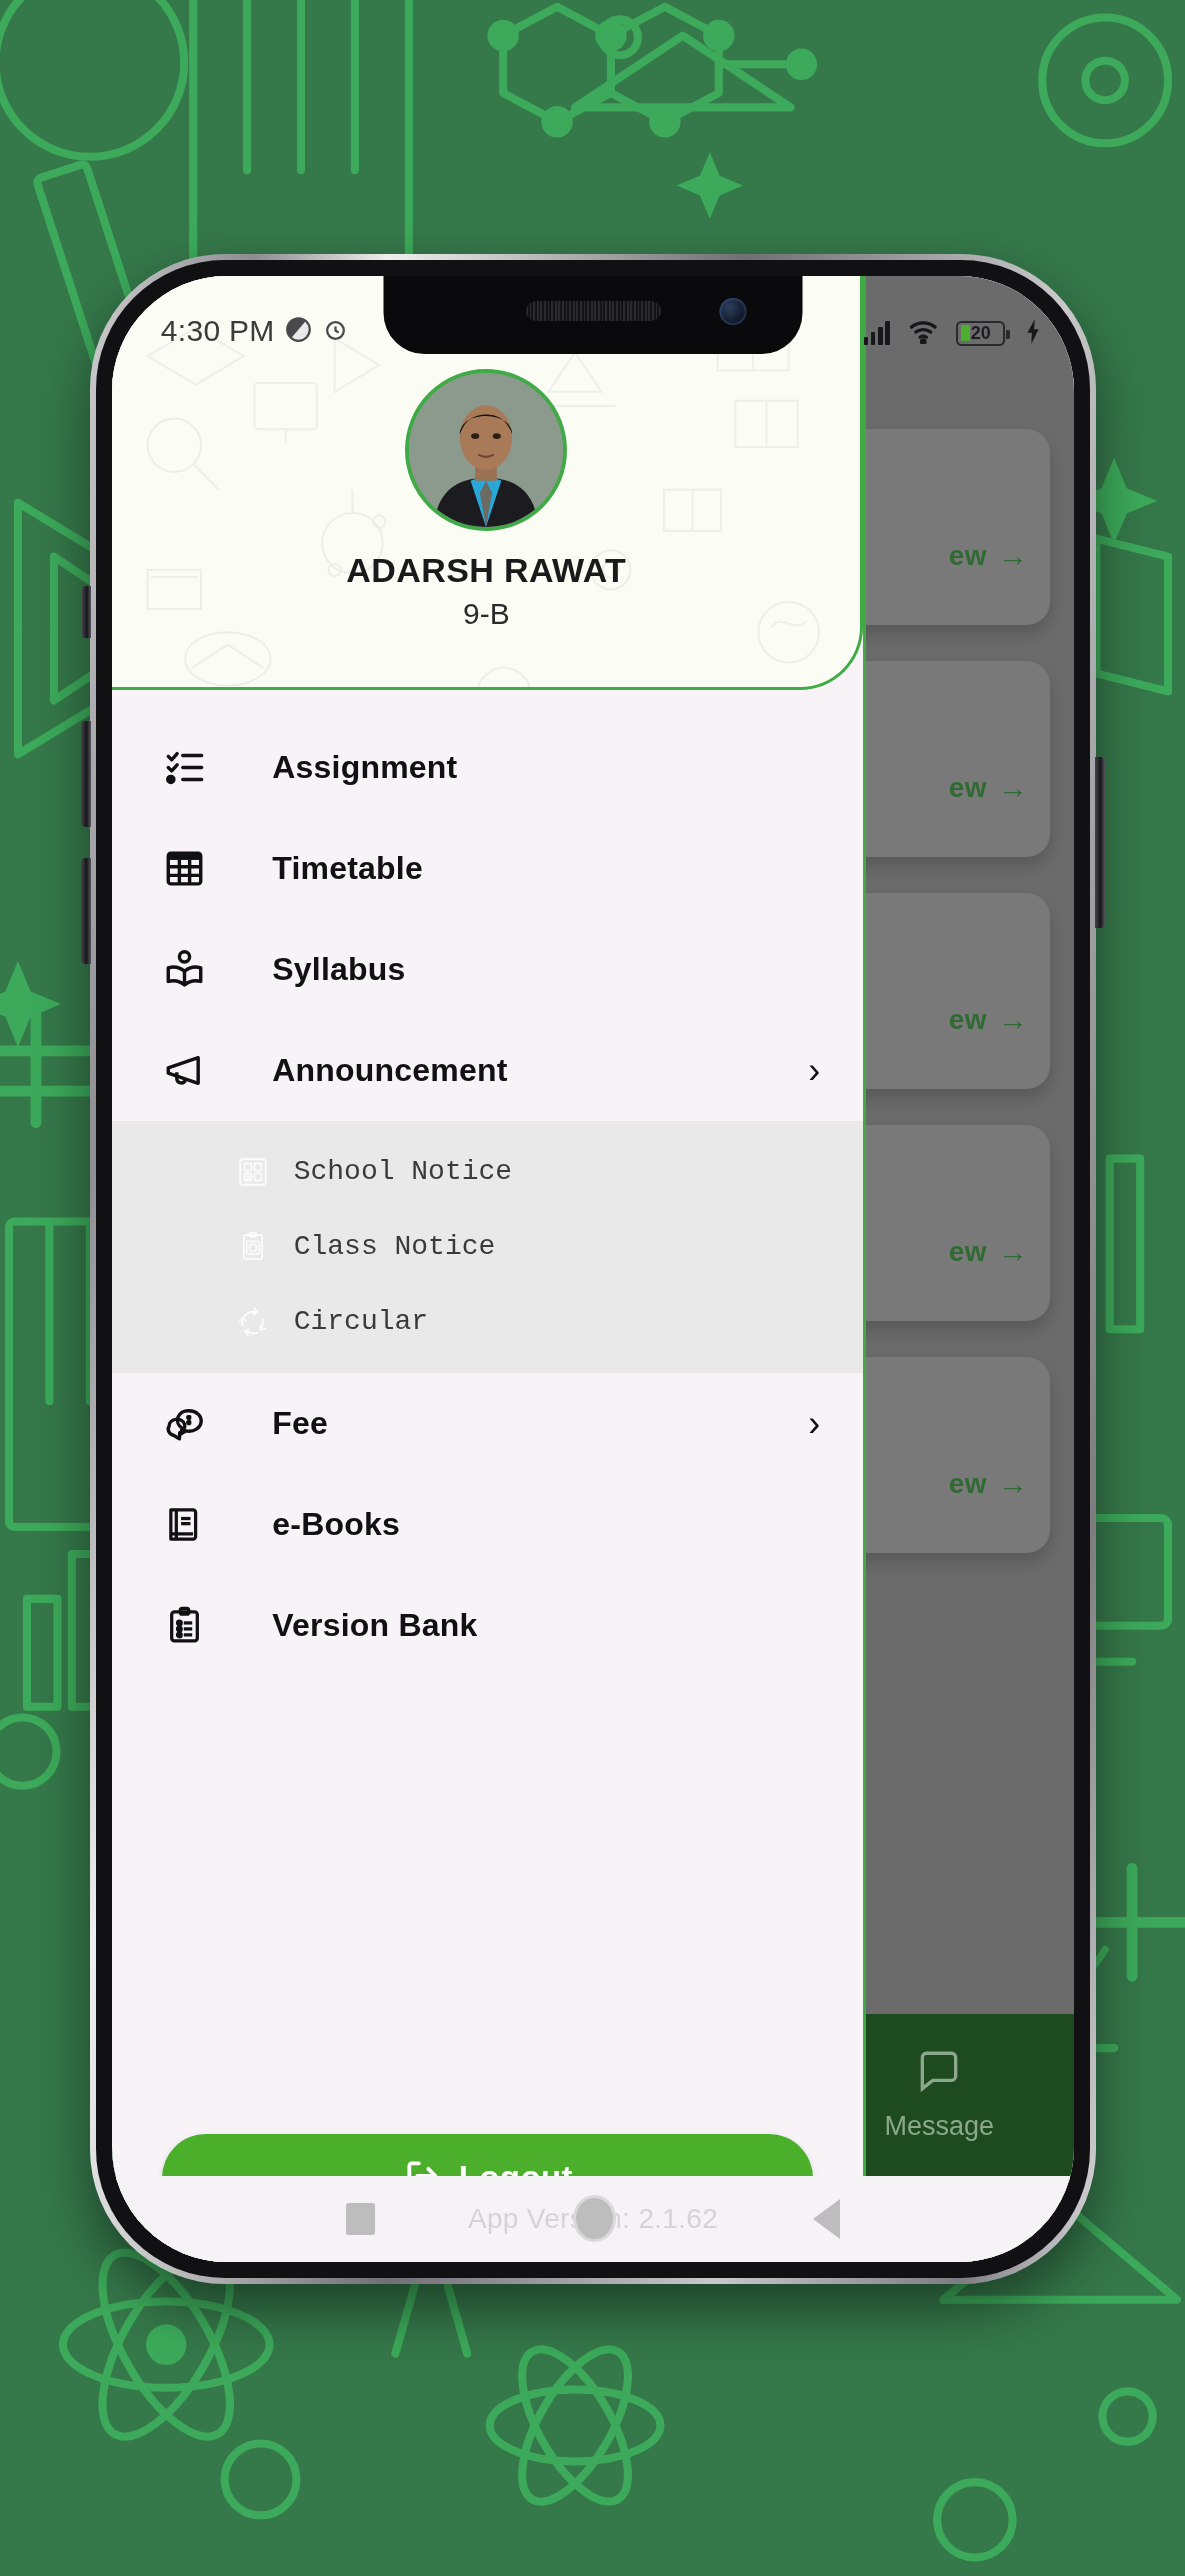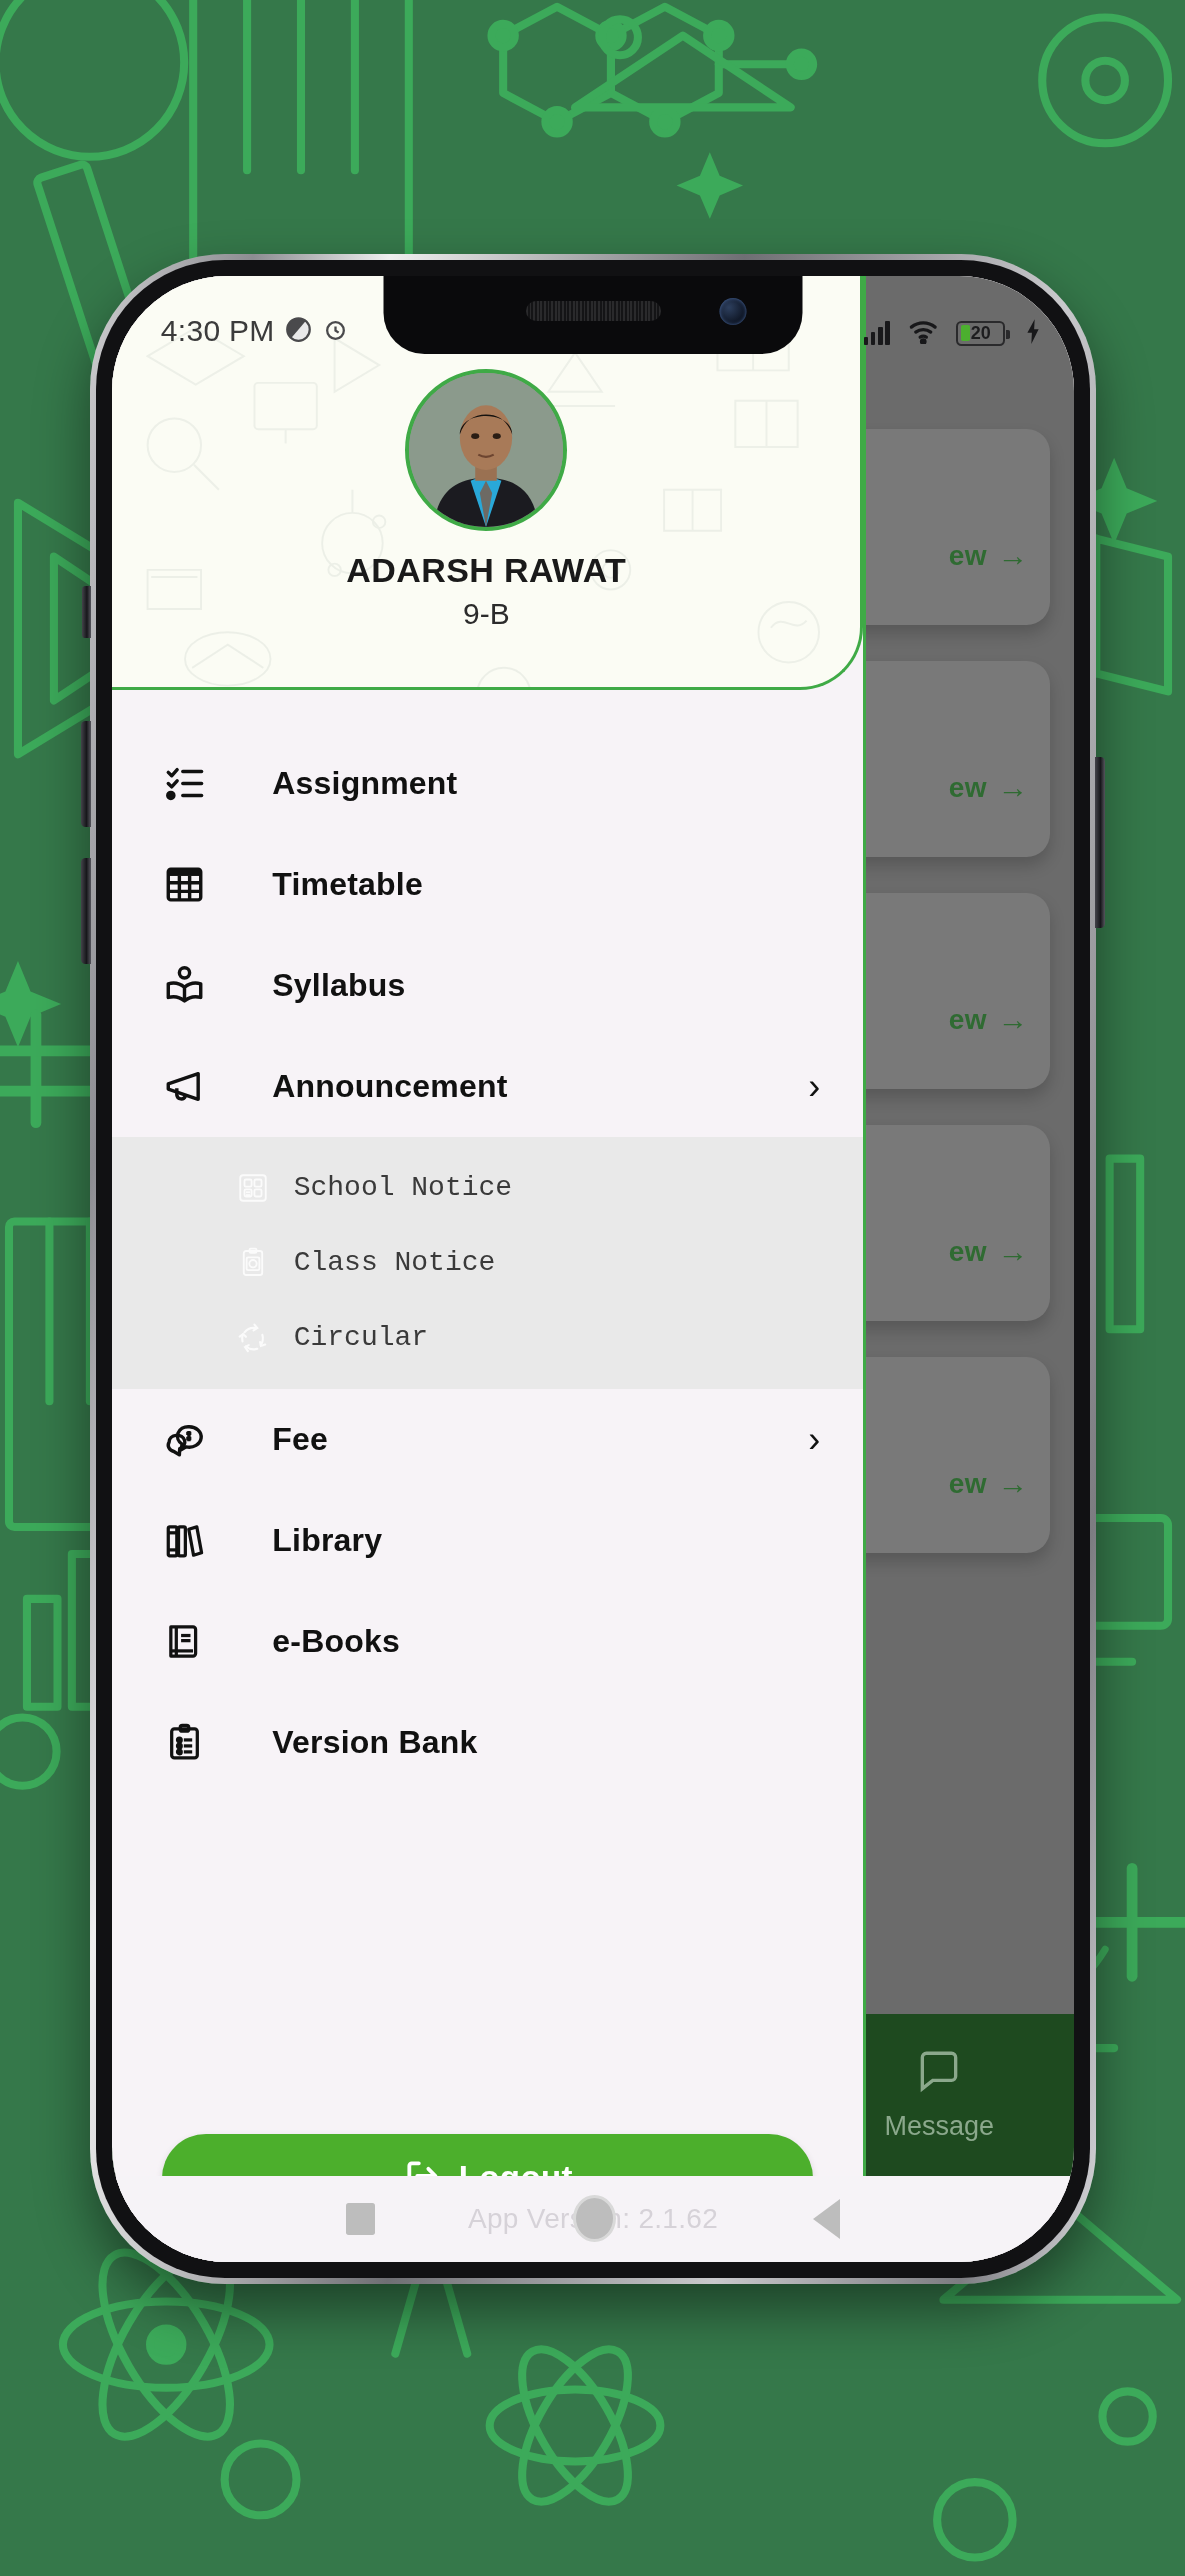--- a/index.html
+++ b/index.html
@@ -125,21 +125,20 @@
     background:radial-gradient(circle at 35% 35%,#2d3f5e,#0d1422 70%);
     box-shadow:inset 0 0 3.6px #4e6fa8;
   }
 
   
   #drawer {
     position:absolute; left:0; top:0; bottom:0;
     width:754px; background:#f7f3f7;
     z-index:10; display:flex; flex-direction:column;
     border-right:3.6px solid #3faa46;
-    gap:16px;
   }
 
   
   #profile {
     background:#fbfcf4;
     border:3.6px solid #3faa46;
     border-top:none; border-left:none;
     border-radius:0 0 63px 0;
     padding:93px 0 56px 0;
     text-align:center;
@@ -580,32 +579,20 @@
               <svg viewBox="0 0 24 24" fill="none" stroke="#111" stroke-width="2" stroke-linejoin="round">
                 <path d="M14.5 4.5 a7 6 0 1 1 -1.5 11.8 l-3 1.7 0.6 -3.3 a6.3 5.6 0 0 1 3.9 -10.2z"></path>
                 <path d="M3 13.5 a4.6 4 0 1 1 6.2 3.8 L9 21 l-3.2 -2 a4.3 3.8 0 0 1 -2.8 -5.5z"></path>
                 <path d="M14.6 7 v6 M13 8.4 h3 M13 11.4 h3"></path>
               </svg>
             </span>
             <span class="lbl">Fee</span>
             <span class="chev">›</span>
           </div>
 
-          <div class="mi">
-            <span class="ico">
-              <svg viewBox="0 0 24 24" fill="none" stroke="#111" stroke-width="1.9" stroke-linejoin="round">
-                <rect x="2.5" y="4" width="5" height="17" rx="0.8"></rect>
-                <line x1="2.5" y1="7.5" x2="7.5" y2="7.5"></line>
-                  <line x1="2.5" y1="17.5" x2="7.5" y2="17.5"></line>
-                <rect x="8.5" y="4" width="4" height="17" rx="0.8"></rect>
-                <path d="M14.5 5.4 L19.2 4 L22 19.2 L17.3 20.6 Z"></path>
-              </svg>
-            </span>
-            <span class="lbl">Library</span>
-          </div>
 
           <div class="mi">
             <span class="ico">
               <svg viewBox="0 0 24 24" fill="none" stroke="#111" stroke-width="1.9" stroke-linejoin="round">
                 <path d="M4 3.5 h13 a1.5 1.5 0 0 1 1.5 1.5 v14 a1.5 1.5 0 0 1 -1.5 1.5 h-13 Z"></path>
                 <line x1="7.2" y1="3.5" x2="7.2" y2="20.5"></line>
                 <path d="M4 17.5 h13"></path>
                 <line x1="10" y1="8.5" x2="15.5" y2="8.5"></line>
                   <line x1="10" y1="11.5" x2="15.5" y2="11.5"></line>
               </svg>

